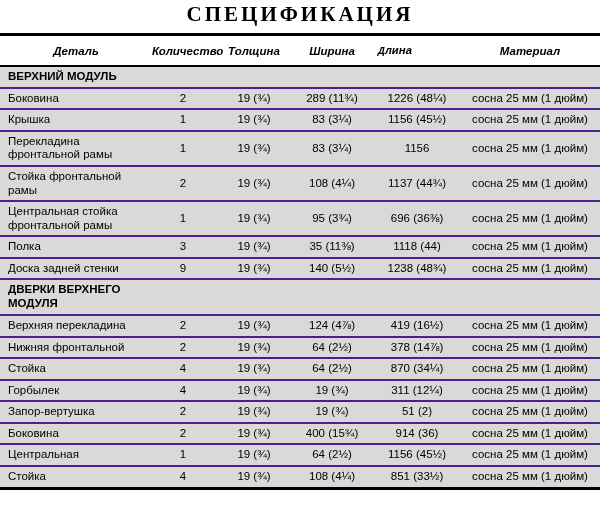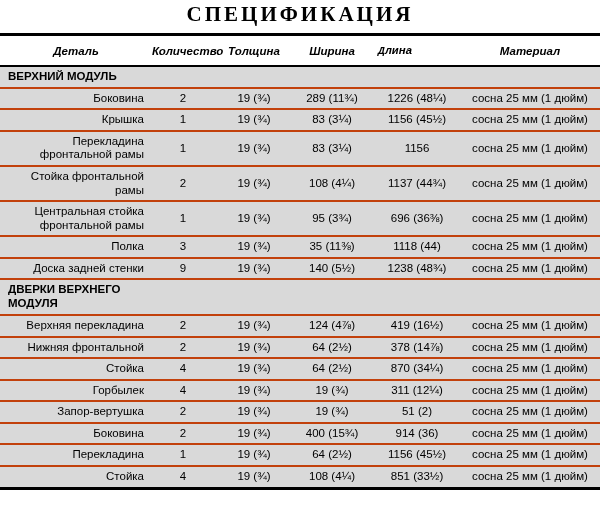--- a/index.html
+++ b/index.html
@@ -48,34 +48,34 @@
     border-bottom: 2px solid #000;
     text-align: center;
     white-space: nowrap;
   }
   thead th:first-child {
     text-align: left;
     padding-left: 8px;
   }
   tbody tr {
     background: #d9d9d9;
-    border-bottom: 2px solid #c2410c;
+    border-bottom: 2px solid #4c1d95;
   }
   tbody tr:last-child {
     border-bottom: 2px solid #ffffff;
   }
   tbody td {
     font-size: 11.5px;
     line-height: 1.18;
     padding: 3px 4px;
     vertical-align: middle;
     text-align: center;
   }
   tbody td:first-child {
-    text-align: right;
+    text-align: left;
     padding-left: 8px;
   }
   tr.section-row td {
     font-weight: bold;
     text-align: left;
     padding-left: 8px;
     font-size: 11.5px;
   }
   .section-label {
     display: block;
@@ -217,21 +217,21 @@
         </tr>
         <tr>
           <td>Боковина</td>
           <td>2</td>
           <td>19 (¾)</td>
           <td>400 (15¾)</td>
           <td>914 (36)</td>
           <td>сосна 25 мм (1 дюйм)</td>
         </tr>
         <tr>
-          <td>Перекладина</td>
+          <td>Центральная</td>
           <td>1</td>
           <td>19 (¾)</td>
           <td>64 (2½)</td>
           <td>1156 (45½)</td>
           <td>сосна 25 мм (1 дюйм)</td>
         </tr>
         <tr>
           <td>Стойка</td>
           <td>4</td>
           <td>19 (¾)</td>

